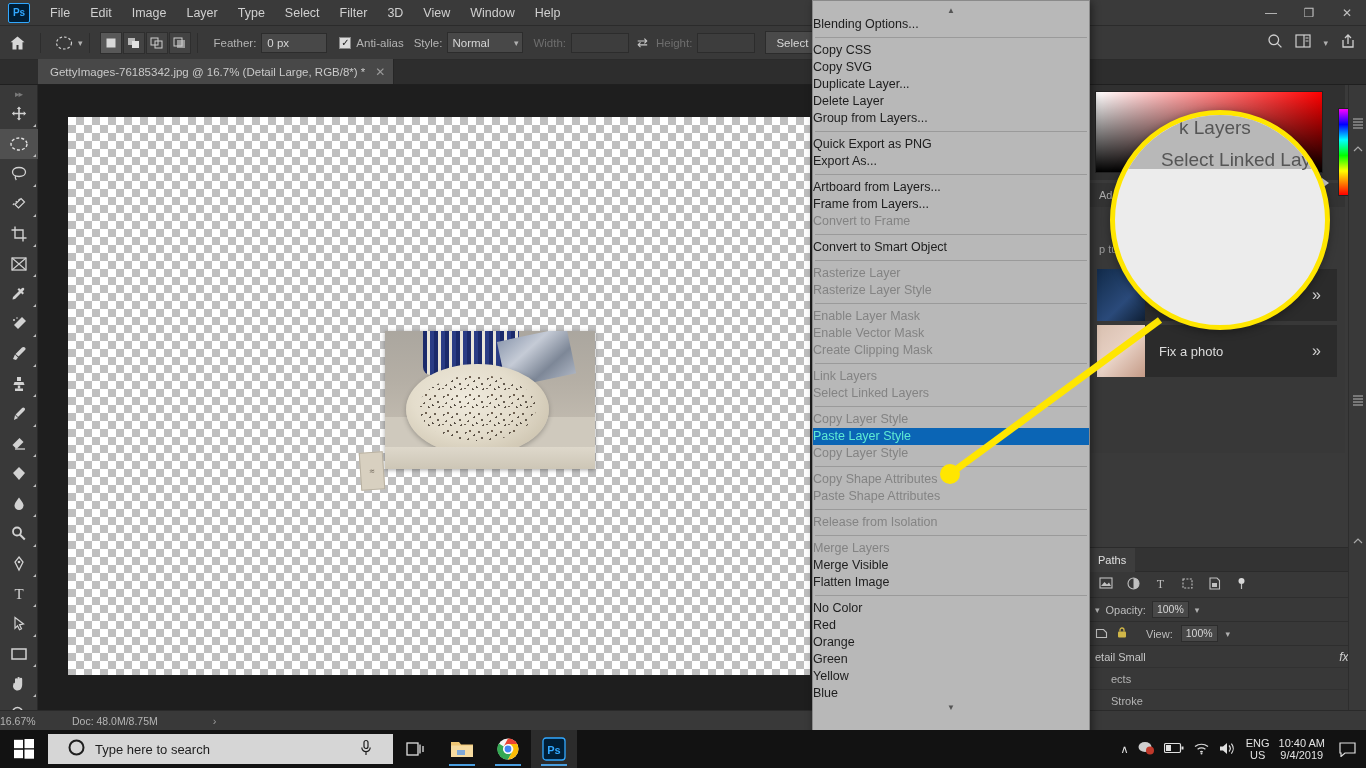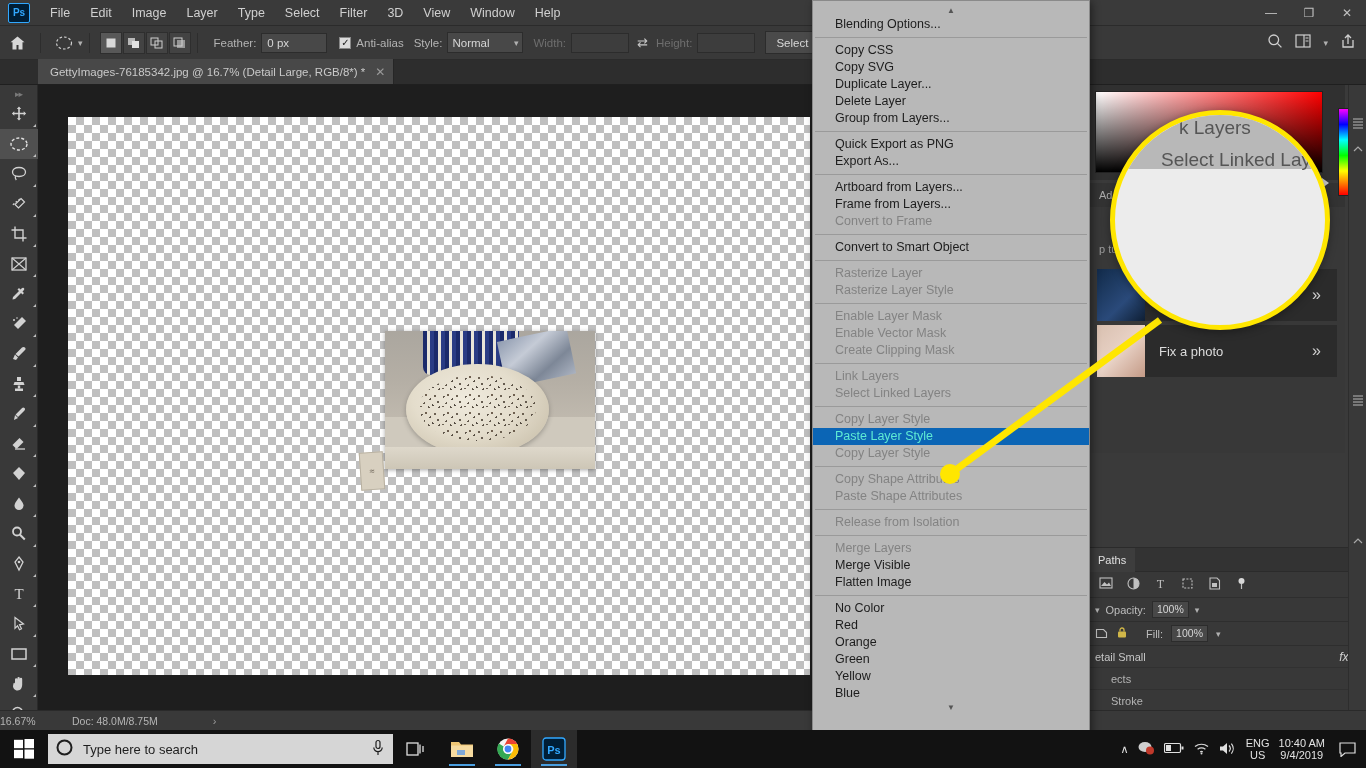--- a/index.html
+++ b/index.html
@@ -299,21 +299,21 @@
   
   #ctx-menu {
     left:812px; top:0; width:278px; height:768px;
     background:#b8b8b8; border:1px solid #8a8a8a;
     box-shadow:2px 2px 8px rgba(0,0,0,.45);
     font-size:12.5px; color:#1d1d1d;
     padding:4px 0;
     overflow:hidden;
   }
   .ctx-item {
-    height:17px; line-height:17px; padding-left:22px; white-space:nowrap;
+    height:17px; line-height:17px; white-space:nowrap;
   }
   .ctx-item.disabled { color:#838383; }
   .ctx-item.highlight { background:#0b65b5; color:#5eead4; }
   .ctx-sep { height:1px; background:#9a9a9a; margin:4px 2px; }
   .ctx-scroll { height:11px; display:flex; align-items:center; justify-content:center;
     color:#555; font-size:8px; }
 
   
   #magnifier {
     left:1110px; top:110px; width:220px; height:220px;
@@ -341,21 +341,21 @@
   #taskbar {
     left:0; top:730px; width:1366px; height:38px;
     background:#121212;
     display:flex; align-items:center;
   }
   #start-btn {
     width:48px; height:38px; display:flex; align-items:center; justify-content:center;
   }
   #search-box {
     width:345px; height:30px; background:#d6d6d6;
-    display:flex; align-items:center; padding:0 8px; gap:10px;
+    display:flex; align-items:center; padding:0 20px; gap:10px;
     color:#1e1e1e; font-size:13px;
   }
   .tb-icon { width:46px; height:38px; display:flex; align-items:center; justify-content:center; position:relative; }
   .tb-icon .underline {
     position:absolute; bottom:2px; left:10px; width:26px; height:2px; background:#4a9fe0;
   }
   .tb-icon.active { background:#2c2c2c; }
   #tray { margin-left:auto; display:flex; align-items:center; gap:9px; padding-right:6px;
     color:#e2e2e2; font-size:11px; }
   #tray-lang { text-align:center; line-height:12px; font-size:11px; }
@@ -725,21 +725,21 @@
         <svg width="13" height="12" viewBox="0 0 13 12">
             <path d="M1.5 2.5h7l3 3v5h-10z" fill="none" stroke="#bdbdbd" stroke-width="1.1"></path>
           </svg>
       </span>
       <span>
         <svg width="12" height="13" viewBox="0 0 12 13">
             <rect x="2" y="5.5" width="8" height="6" rx="1" fill="#d0b648"></rect>
             <path d="M4 5.5V4a2 2 0 014 0v1.5" fill="none" stroke="#d0b648" stroke-width="1.3"></path>
           </svg>
       </span>
-      <span style="margin-left:10px">Fill:</span>
+      <span style="margin-left:10px">View:</span>
       <span class="mini-field">100%</span>
       <span class="chev">▾</span>
     </div>
 
     <div class="layer-row">
       <span>etail Small</span>
       <span class="fx">fx</span>
       <span class="chev" style="margin-left:8px">▴</span>
     </div>
     <div class="layer-row sub">

